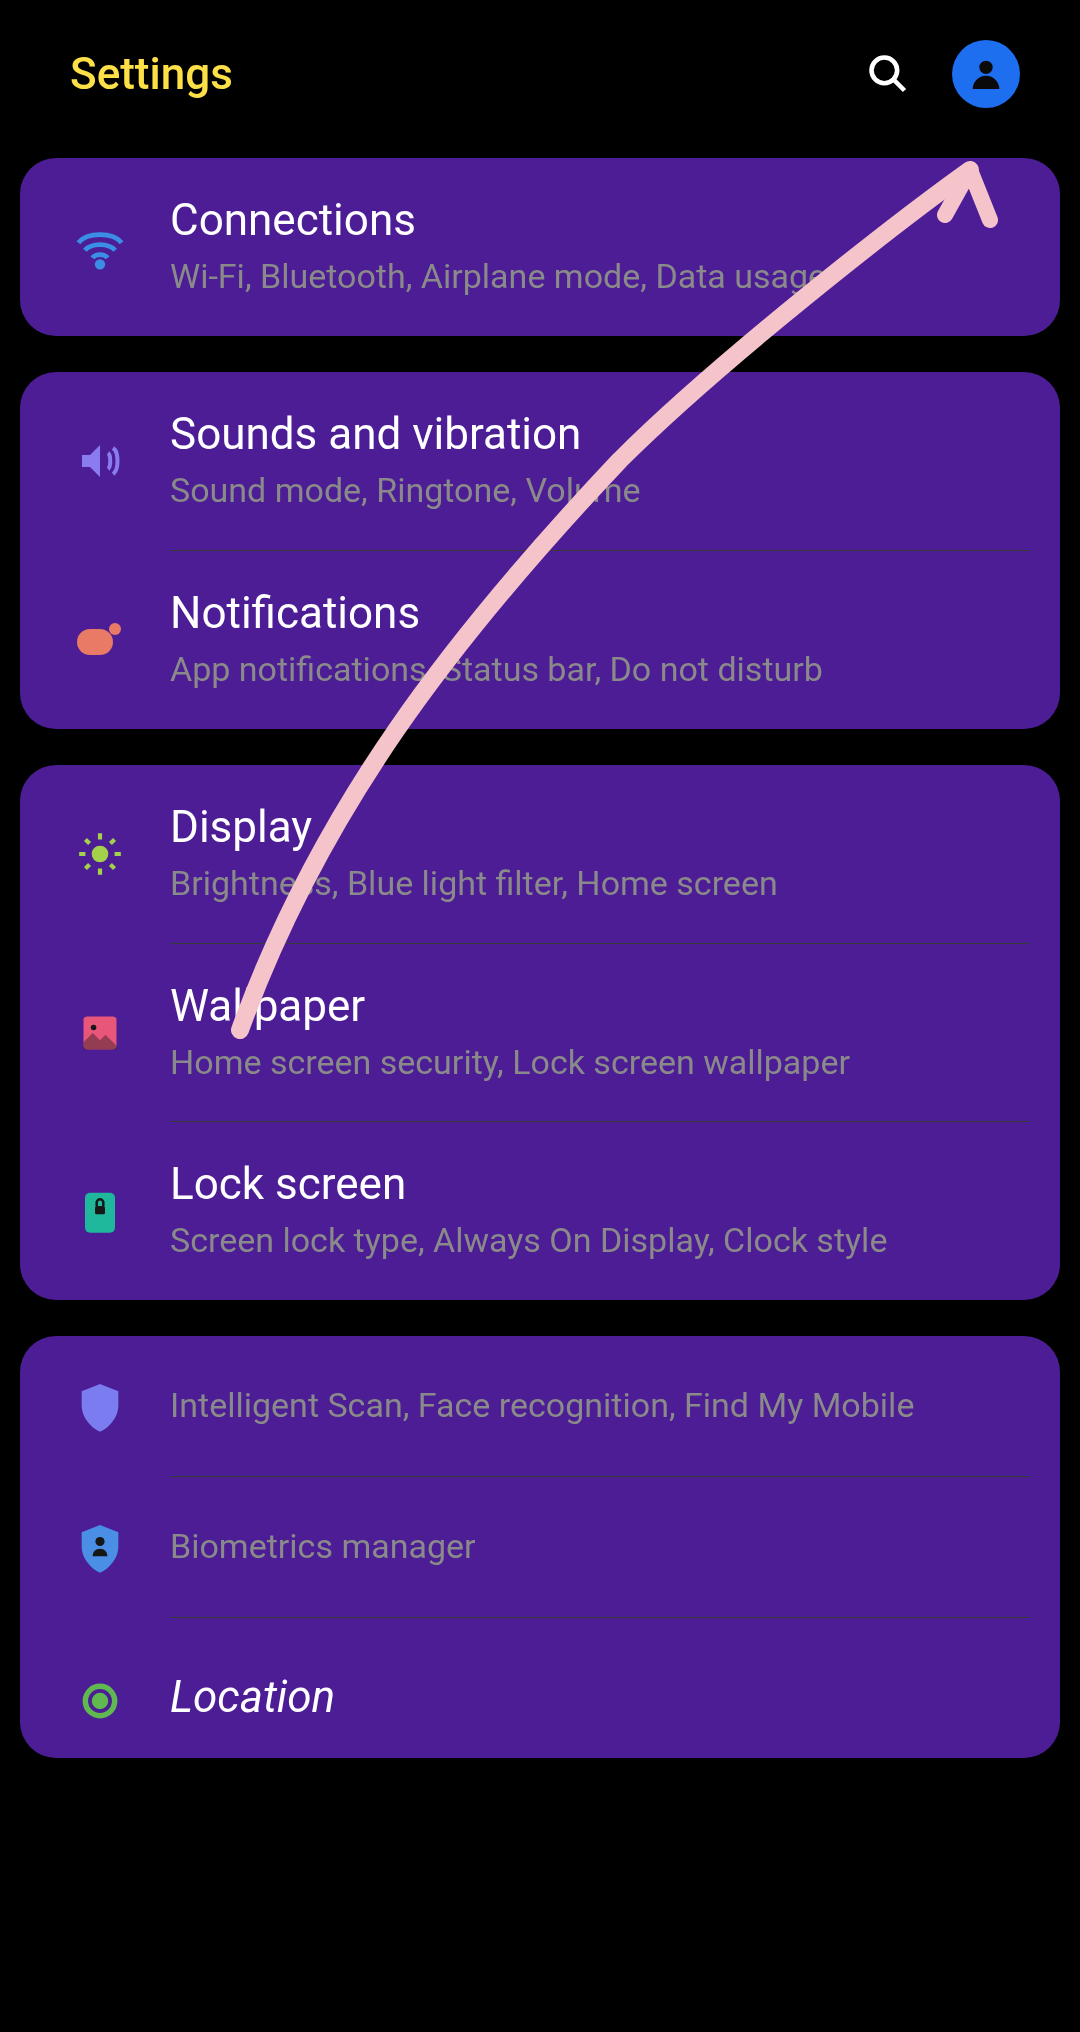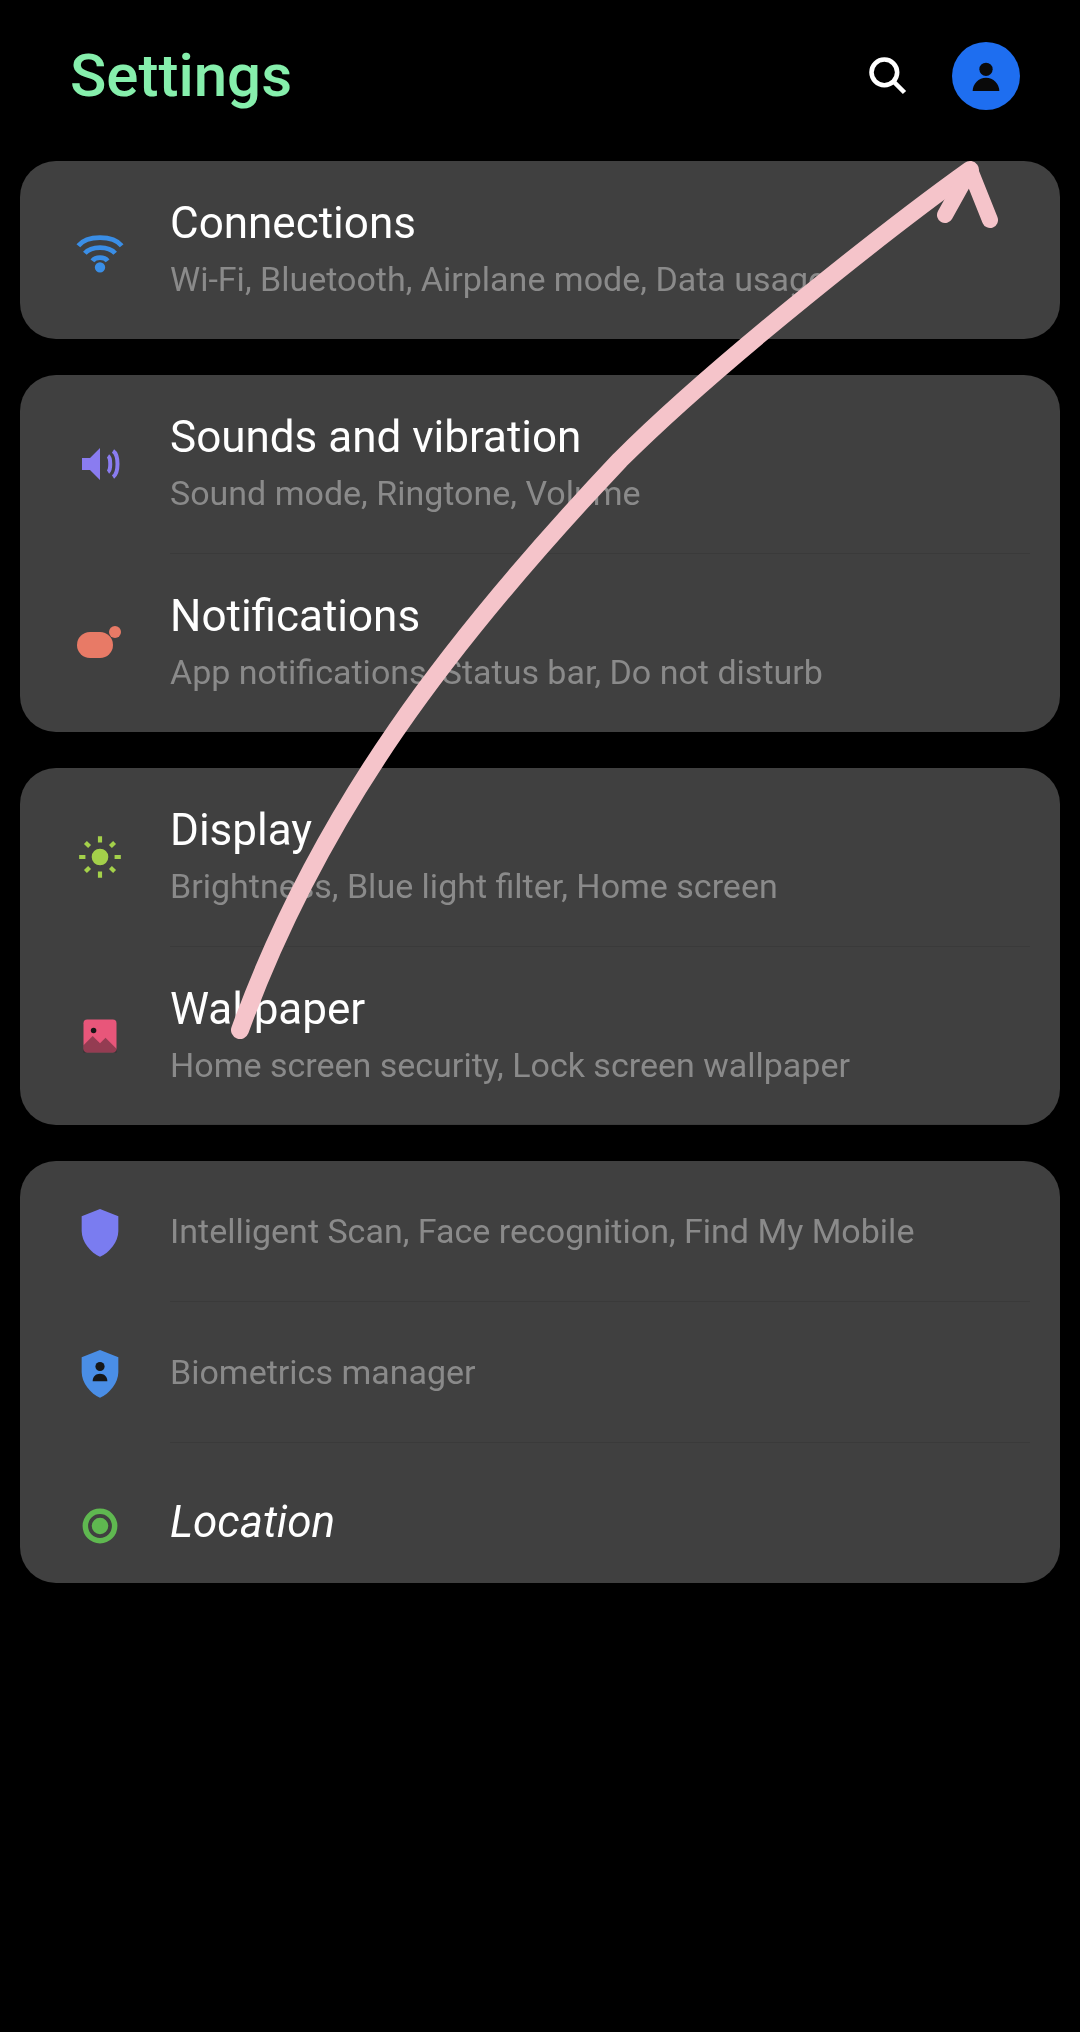--- a/index.html
+++ b/index.html
@@ -12,23 +12,23 @@
       overflow: hidden;
       position: relative;
     }
     .header {
       display: flex;
       align-items: center;
       justify-content: space-between;
       padding: 40px 60px 50px 70px;
     }
     .header-title {
-      font-size: 60px;
+      font-size: 44px;
       font-weight: 500;
-      color: #86efac;
+      color: #fde047;
     }
     .header-actions {
       display: flex;
       align-items: center;
       gap: 40px;
     }
     .search-btn {
       width: 48px;
       height: 48px;
       display: flex;
@@ -41,21 +41,21 @@
       border-radius: 50%;
       background: #1e6ef0;
       display: flex;
       align-items: center;
       justify-content: center;
     }
     .content {
       padding: 0 20px;
     }
     .card {
-      background: #404040;
+      background: #4c1d95;
       border-radius: 36px;
       margin-bottom: 36px;
       overflow: hidden;
     }
     .row {
       display: flex;
       align-items: center;
       padding: 36px 30px 36px 40px;
       min-height: 140px;
     }
@@ -196,20 +196,33 @@
           <circle cx="8.5" cy="9" r="1.5" fill="#171717"></circle>
           <path d="M3 17l5-5 4 4 3-3 6 6v2H3z" fill="#171717" opacity="0.4"></path>
         </svg>
       </div>
       <div class="row-text">
         <div class="row-title">Wallpaper</div>
         <div class="row-subtitle">Home screen security, Lock screen wallpaper</div>
       </div>
     </div>
     <div class="divider"></div>
+    <div class="row">
+      <div class="row-icon">
+        <svg width="40" height="48" viewBox="0 0 24 28">
+          <rect x="3" y="3" width="18" height="24" rx="3" fill="#1fb89c"></rect>
+          <rect x="9" y="11" width="6" height="5" rx="1" fill="#171717"></rect>
+          <path d="M10 11v-2a2 2 0 0 1 4 0v2" fill="none" stroke="#171717" stroke-width="1.5"></path>
+        </svg>
+      </div>
+      <div class="row-text">
+        <div class="row-title">Lock screen</div>
+        <div class="row-subtitle">Screen lock type, Always On Display, Clock style</div>
+      </div>
+    </div>
   </div>
 
   <div class="card">
     <div class="row">
       <div class="row-icon">
         <svg width="44" height="52" viewBox="0 0 24 28" fill="#7a7cf0">
           <path d="M12 2 L22 6 V14 C22 20 17 26 12 28 C7 26 2 20 2 14 V6 Z"></path>
         </svg>
       </div>
       <div class="row-text">

